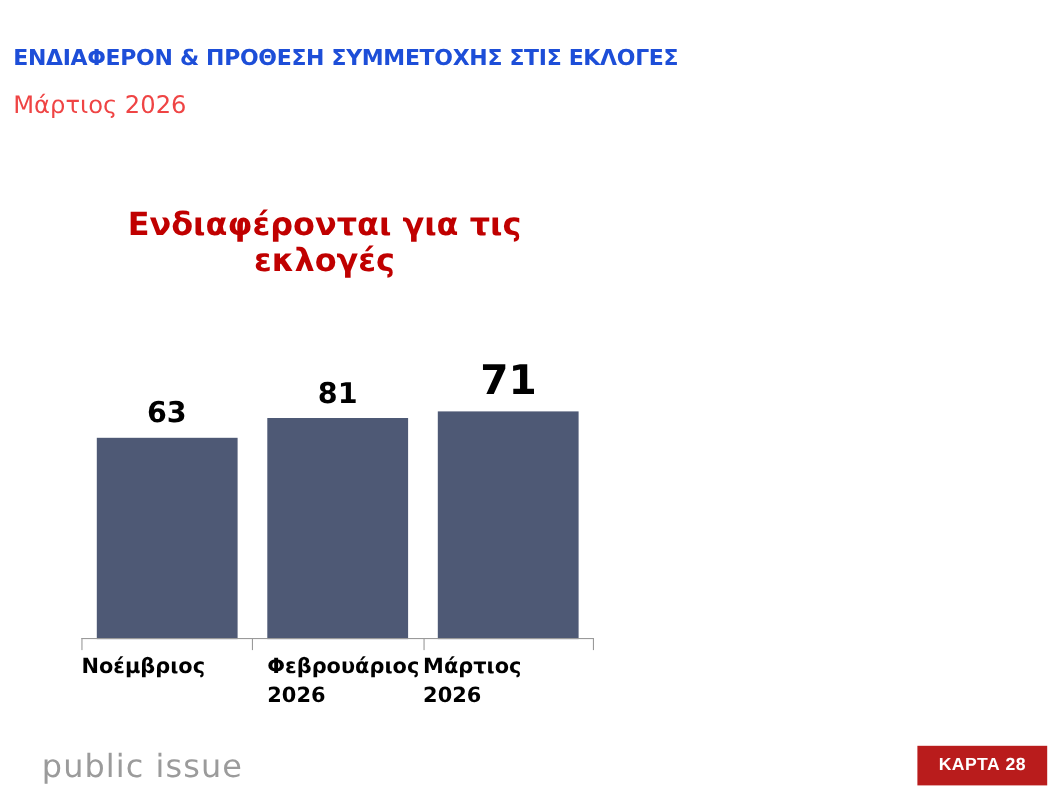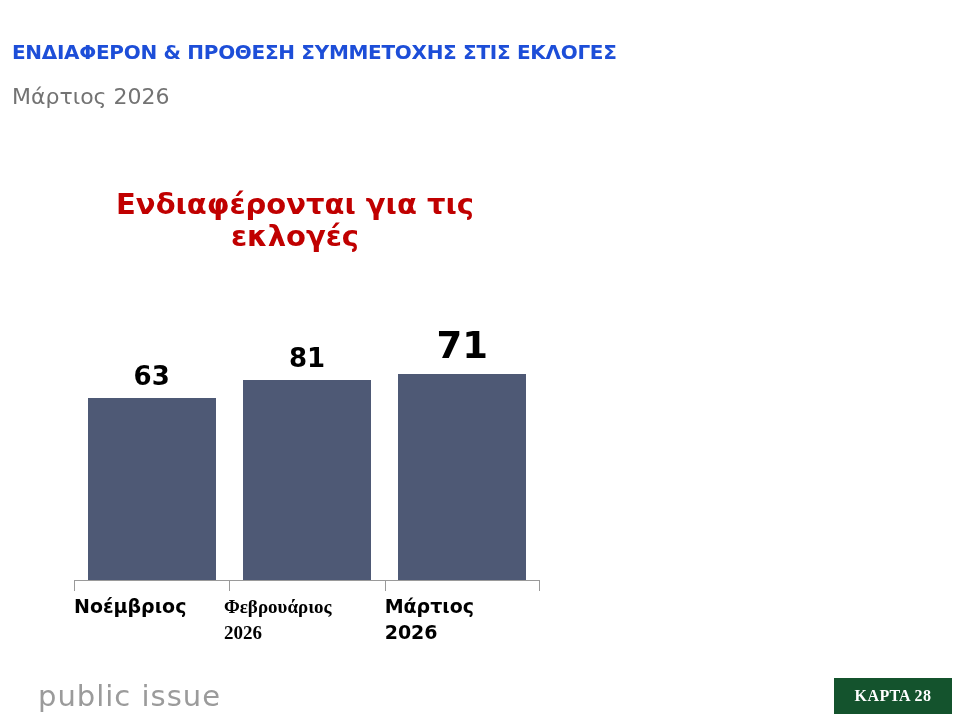--- a/index.html
+++ b/index.html
@@ -32,21 +32,21 @@
     color: #1d4ed8;
     white-space: nowrap;
   }
   #page-subtitle {
     position: absolute;
     left: 12px;
     top: 84px;
     font-family: "DejaVu Sans", sans-serif;
     font-weight: normal;
     font-size: 22px;
-    color: #737373;
+    color: #ef4444;
     white-space: nowrap;
   }
 
   
   .panel {
     position: absolute;
     top: 0;
     height: 720px;
   }
   #panel-left  { left: 0px;   width: 560px; }
@@ -147,23 +147,23 @@
     letter-spacing: 1px;
     line-height: 1;
     margin-left: 32px;
   }
   #card-badge {
     position: absolute;
     right: 8px;
     top: 678px;
     width: 118px;
     height: 36px;
-    background: #14532d;
+    background: #b91c1c;
     color: #ffffff;
-    font-family: Liberation Serif, serif;
+    font-family: Liberation Sans, sans-serif;
     font-weight: bold;
     font-size: 16px;
     display: flex;
     align-items: center;
     justify-content: center;
     letter-spacing: 0.4px;
   }
 </style>
 </head>
 <body>
@@ -196,21 +196,21 @@
   <div class="tick" style="left: 0px;"></div>
       <div class="tick" style="left: 155.333px;"></div>
       <div class="tick" style="left: 310.667px;"></div>
       <div class="tick" style="left: 465px;"></div>
     </div>
 
   <div id="cats-left" class="cat-labels">
       <div class="cat" style="left: 0px; width: 155.333px;">
         <div>Νοέμβριος</div>
       </div>
-      <div class="cat" style="left: 150px; width: 155.333px; font-family: Liberation Serif, serif;">
+      <div class="cat" style="left: 169px; width: 155.333px;">
         <div>Φεβρουάριος</div>
         <div>2026</div>
       </div>
       <div class="cat" style="left: 310.667px; width: 155.333px;">
         <div>Μάρτιος</div>
         <div>2026</div>
       </div>
     </div>
 </div>
 

